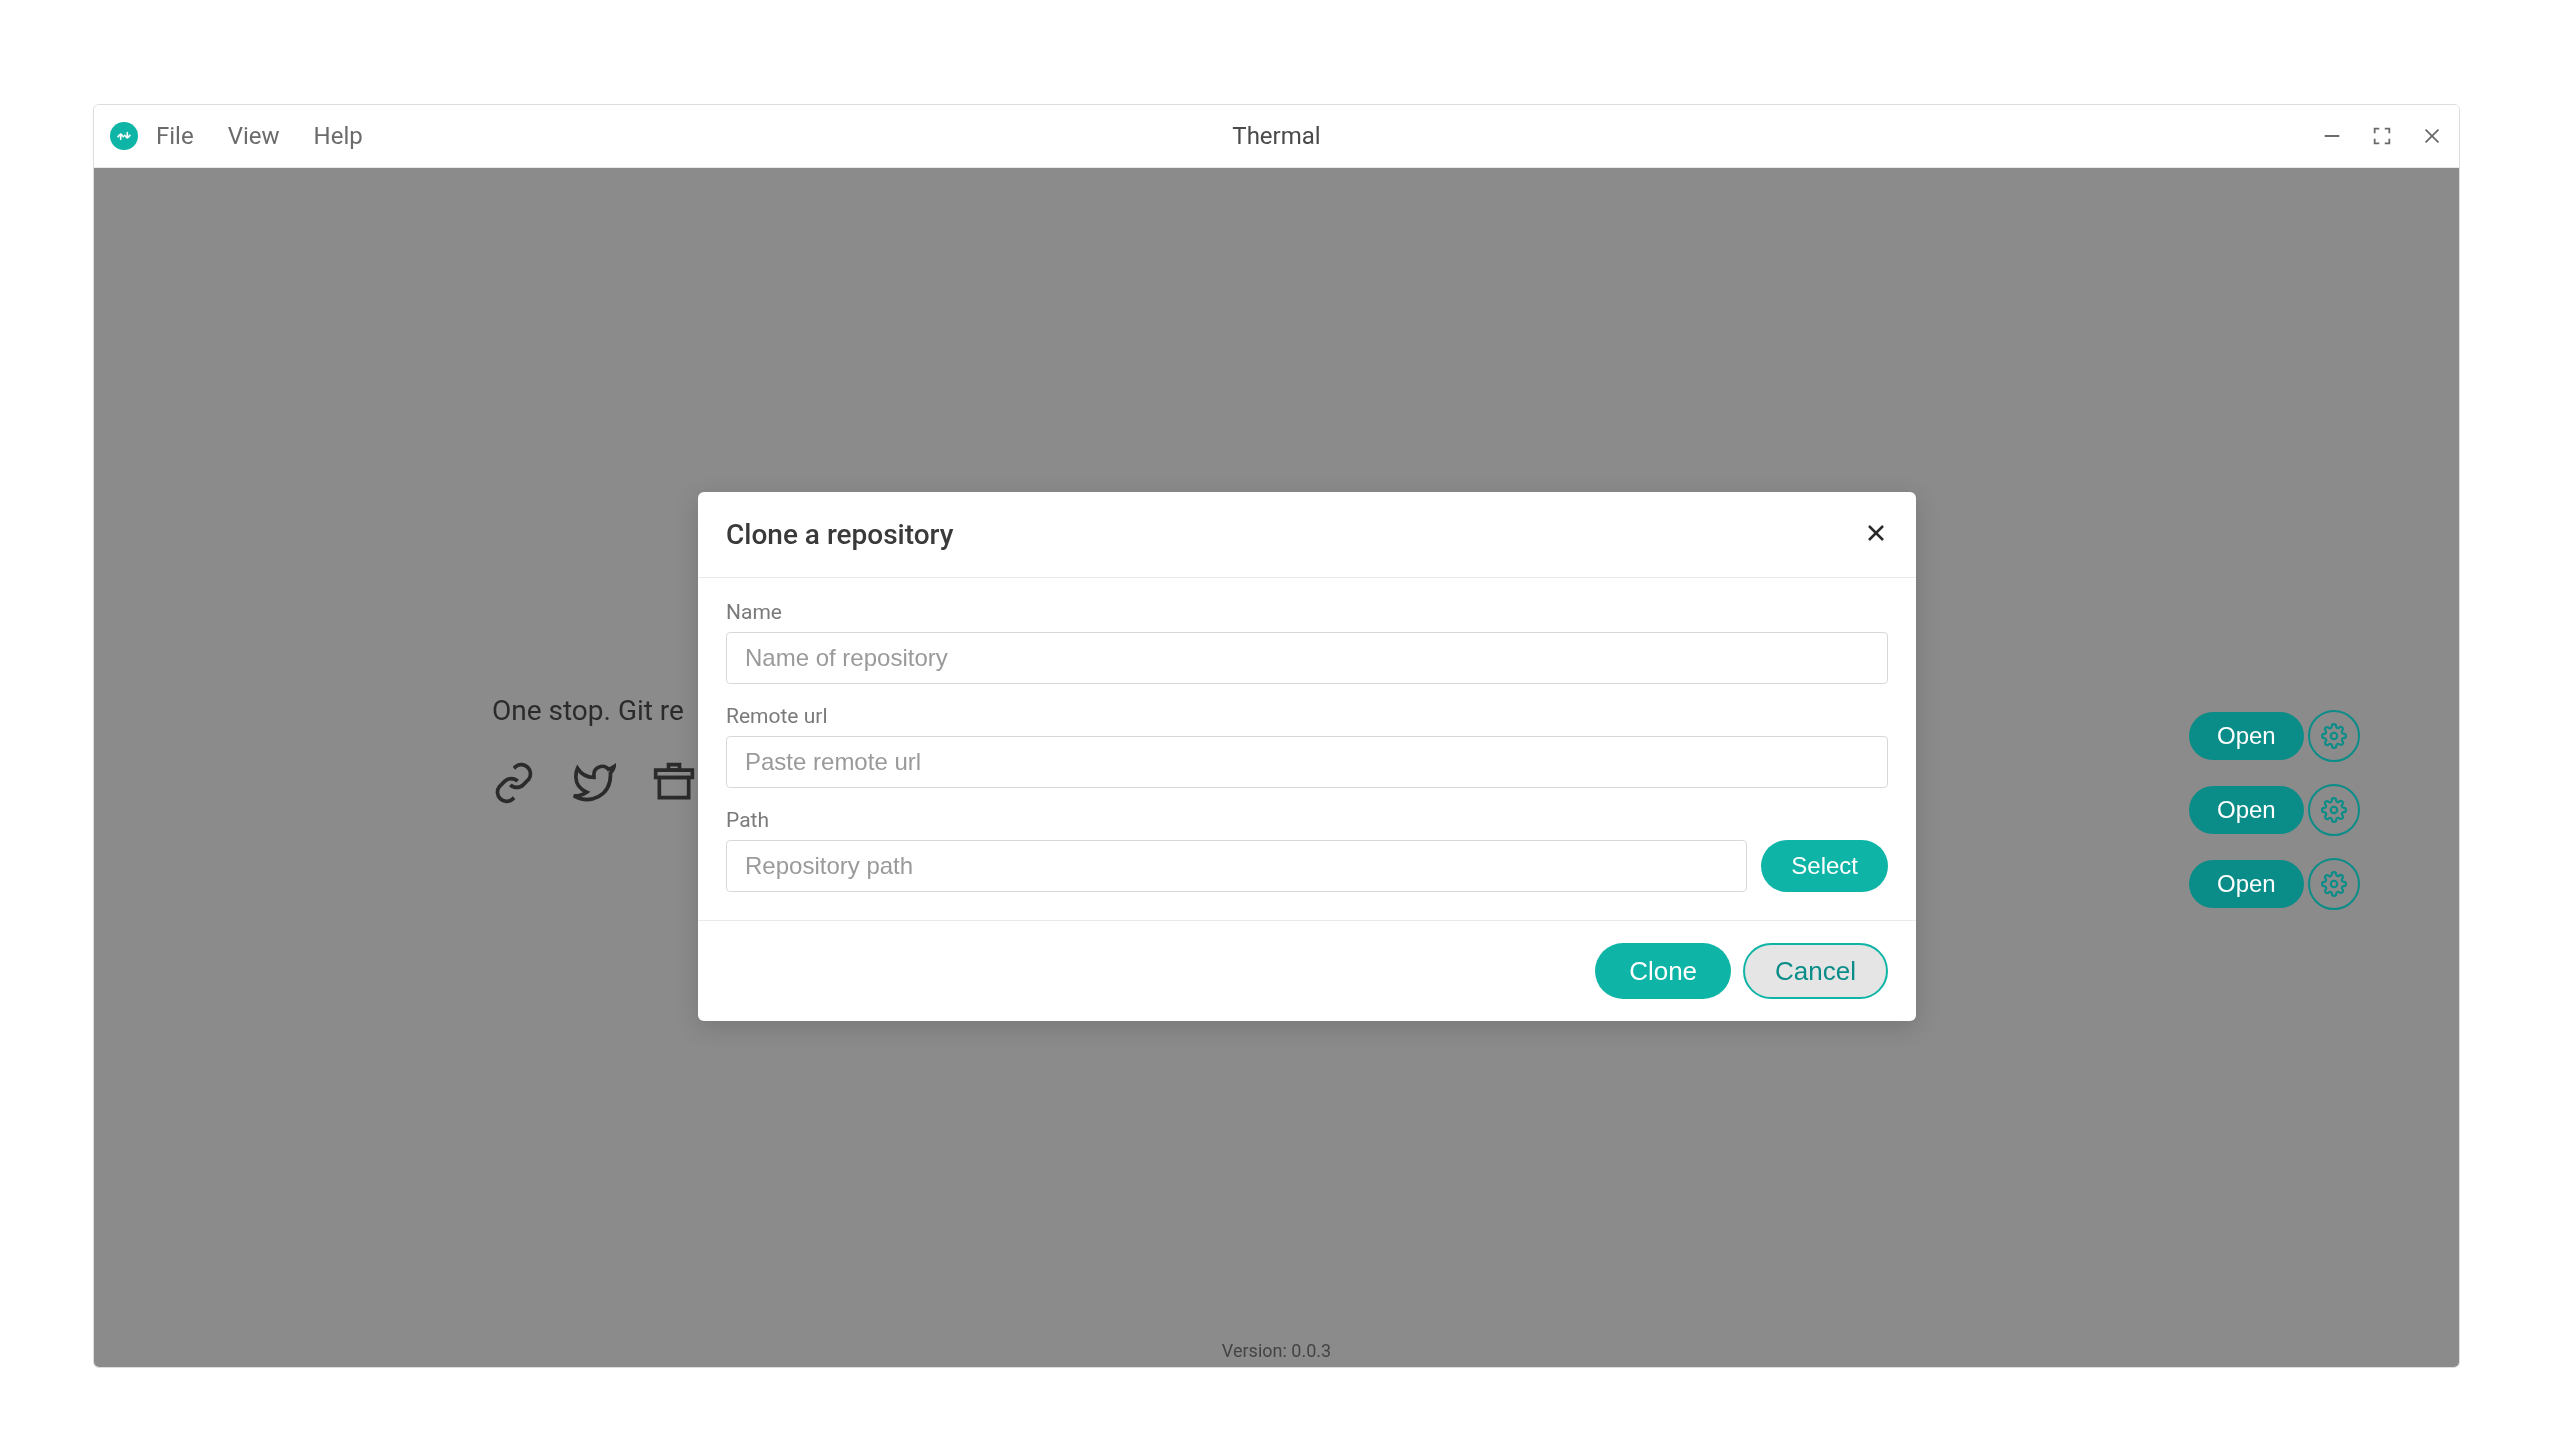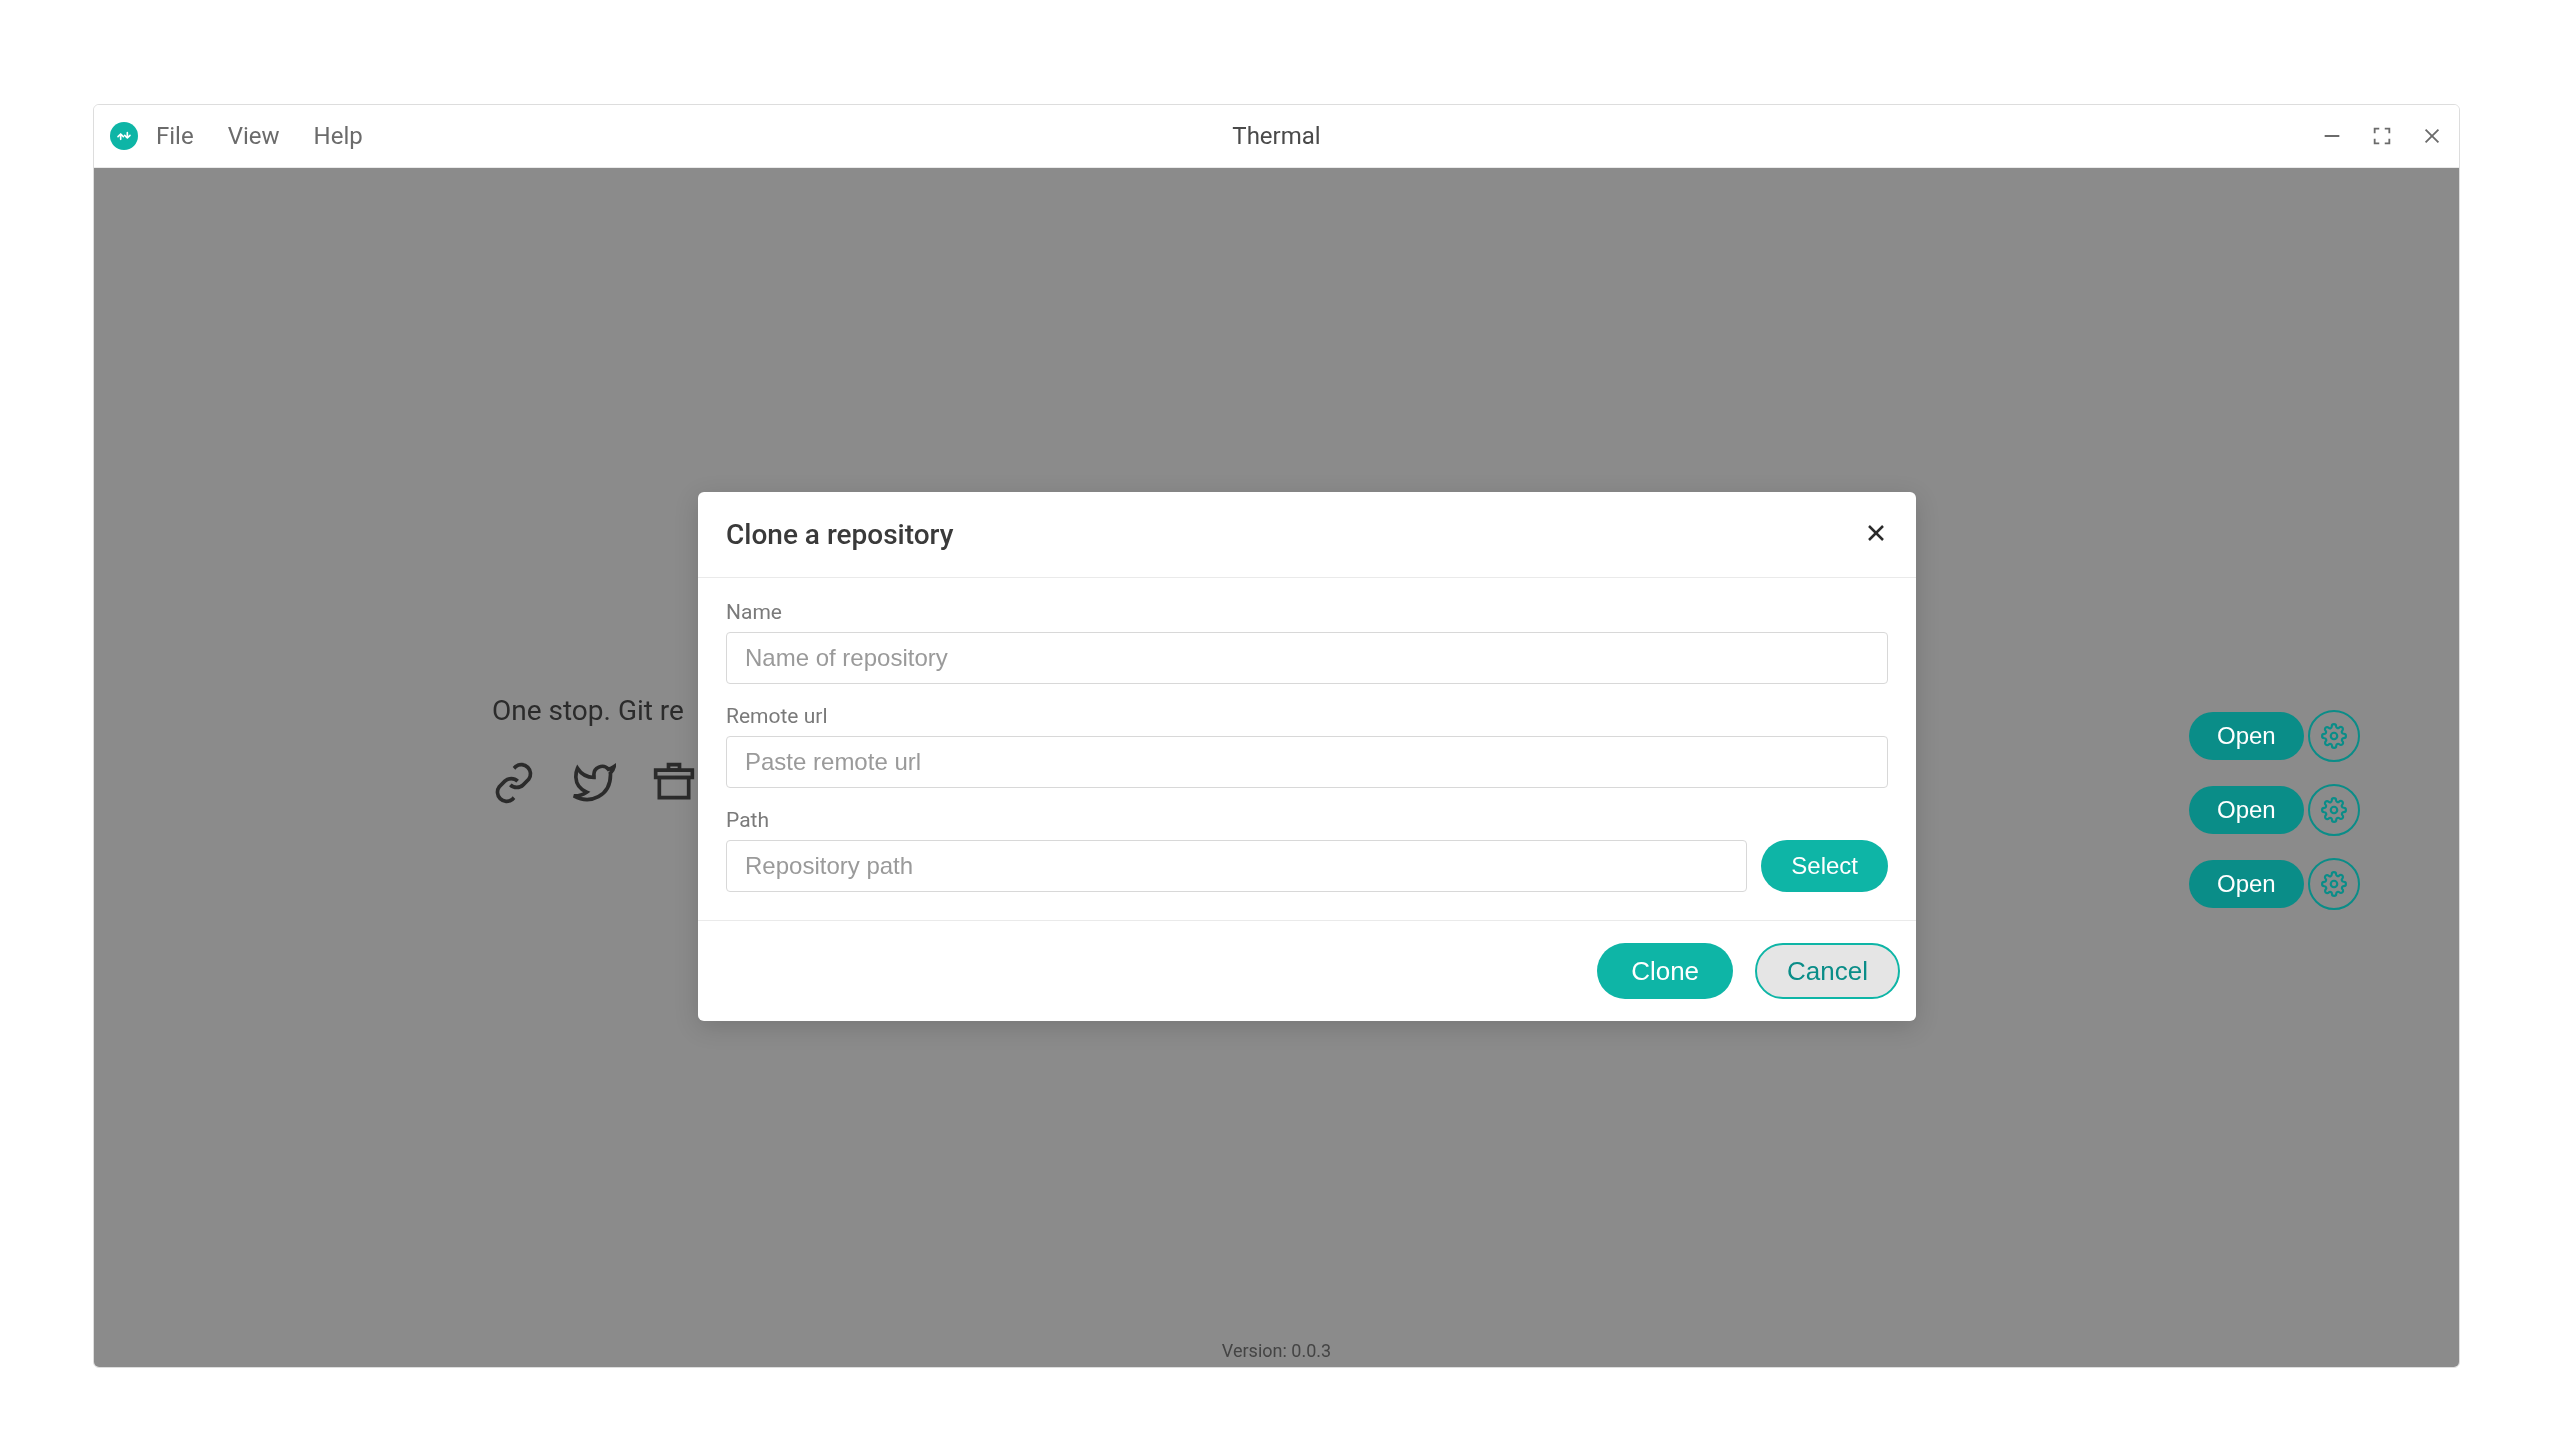--- a/index.html
+++ b/index.html
@@ -210,24 +210,24 @@
     height: 52px;
     background: #0eb5a6;
     color: #fff;
     border: none;
     border-radius: 26px;
     padding: 0 30px;
     font-size: 24px;
     cursor: pointer;
   }
   .modal-footer {
-    padding: 22px 16px;
+    padding: 22px 28px;
     display: flex;
     justify-content: flex-end;
-    gap: 22px;
+    gap: 12px;
   }
   .btn-primary {
     height: 56px;
     background: #0eb5a6;
     color: #fff;
     border: none;
     border-radius: 30px;
     padding: 0 34px;
     font-size: 26px;
     cursor: pointer;

